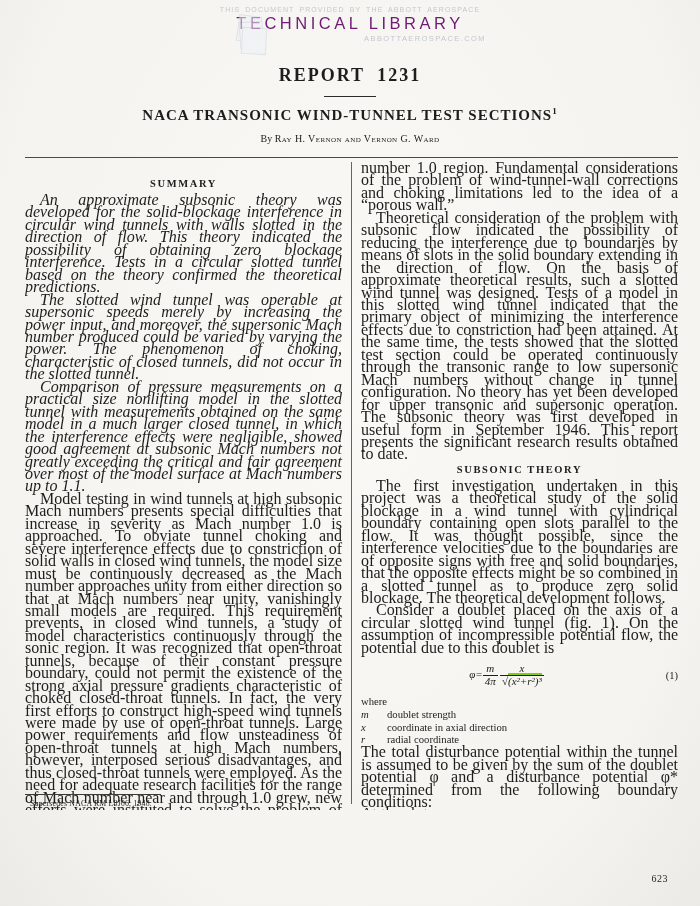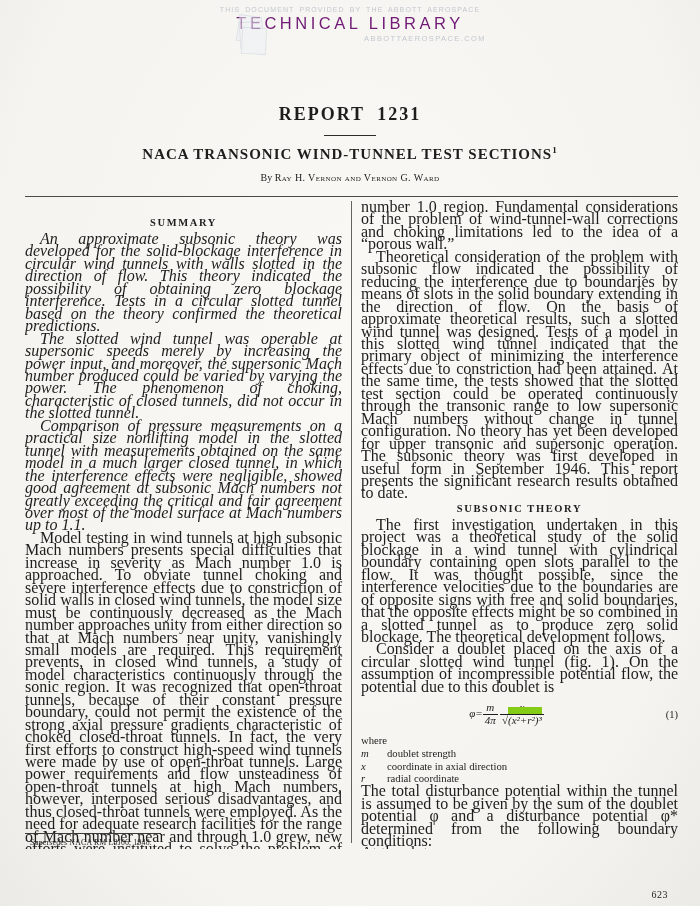--- a/index.html
+++ b/index.html
@@ -15,21 +15,21 @@
   .watermark{
     position:absolute;top:6px;left:0;width:100%;
     text-align:center;
     font-family:"Liberation Sans", sans-serif;
     user-select:none;
   }
   .wm-line1{font-size:7px;letter-spacing:1.1px;color:#c3c8cf;word-spacing:2px;}
   .wm-line2{font-size:16.5px;letter-spacing:3.5px;color:#701a75;margin-top:1px;}
   .wm-line3{font-size:7.5px;letter-spacing:1.4px;color:#c3c8cf;margin-top:1px;padding-left:150px;}
   .wm-logo{position:absolute;left:232px;top:8px;opacity:.55;}
-  .titleblock{padding-top:104px;text-align:center;}
+  .titleblock{padding-top:65px;text-align:center;}
   .report-number{font-size:18px;font-weight:bold;letter-spacing:2px;word-spacing:6px;}
   .title-divider{width:52px;border-top:1.5px solid #2c2c2a;margin:10px auto 9px auto;}
   .main-title{font-size:15px;font-weight:bold;letter-spacing:1px;}
   .main-title sup{font-size:9px;}
   .byline{margin-top:9px;font-size:10px;}
   .byline .authors{font-variant:small-caps;letter-spacing:.4px;}
   .header-rule{border-top:1px solid #4a4a46;margin:13px 22px 0 25px;}
   .columns{display:flex;margin:2px 22px 0 25px;height:650px;}
   .col{width:320px;overflow:hidden;position:relative;}
   .col-left{padding-right:4px;}
@@ -44,26 +44,26 @@
   .fn-rule{width:136px;border-top:1px solid #3b3b38;margin-bottom:2.5px;}
   .footnote{font-size:7.8px;letter-spacing:.2px;}
   .footnote sup{font-size:5.5px;}
   .eq-row{display:flex;align-items:center;margin:9px 0 8px 0;font-size:11px;}
   .eq-center{flex:1;text-align:center;}
   .eq-num{width:26px;text-align:right;font-size:10.5px;}
   .math{font-style:italic;}
   .frac{display:inline-block;text-align:center;vertical-align:middle;line-height:1.05;}
   .frac .num{display:block;border-bottom:1px solid #1d1d1b;padding:0 2px;}
   .frac .den{display:block;padding:0 2px;}
-  .radicand{border-top:7px solid #84cc16;}
+  .radicand{border-top:2px solid #84cc16;}
   .eq2-sub{font-size:10px;vertical-align:-3px;font-style:italic;}
   .where-label{font-size:10.7px;line-height:12.45px;margin:2px 0 0 0;}
   .where-row{display:flex;font-size:10.7px;line-height:12.8px;}
   .where-sym{width:26px;font-style:italic;}
-  .page-number{position:absolute;right:32px;bottom:6px;font-size:10px;letter-spacing:.5px;}
+  .page-number{position:absolute;right:32px;bottom:22px;font-size:10px;letter-spacing:.5px;}
 </style>
 </head>
 <body>
 
 <div class="watermark">
   <span class="wm-logo">
     <svg width="40" height="44" viewBox="0 0 40 44">
       <g fill="#eef1f5" stroke="#ccd4de" stroke-width="1">
         <rect x="6" y="2" width="22" height="26" transform="rotate(8 17 15)"></rect>
         <rect x="8" y="8" width="23" height="26" transform="rotate(-4 19 21)"></rect>

